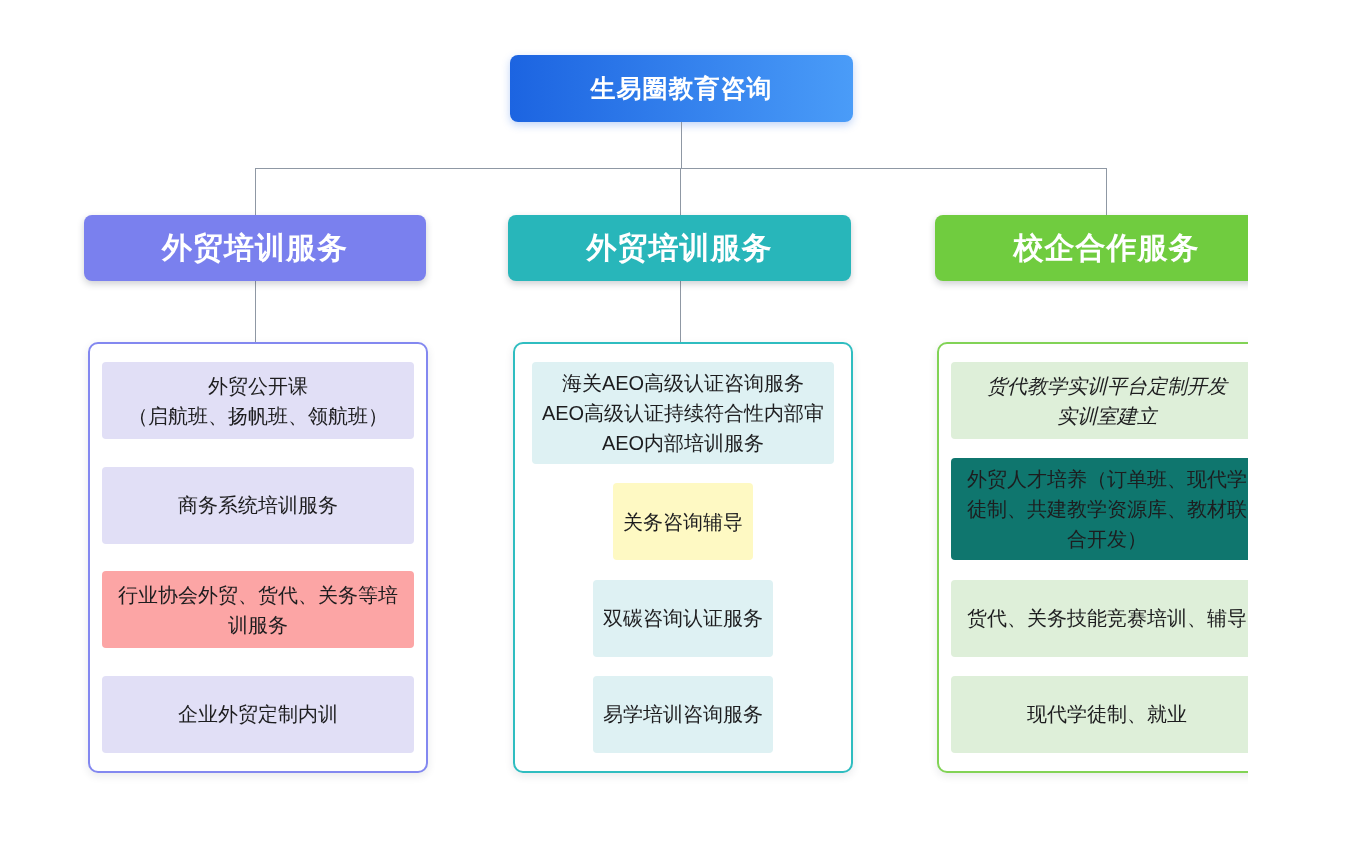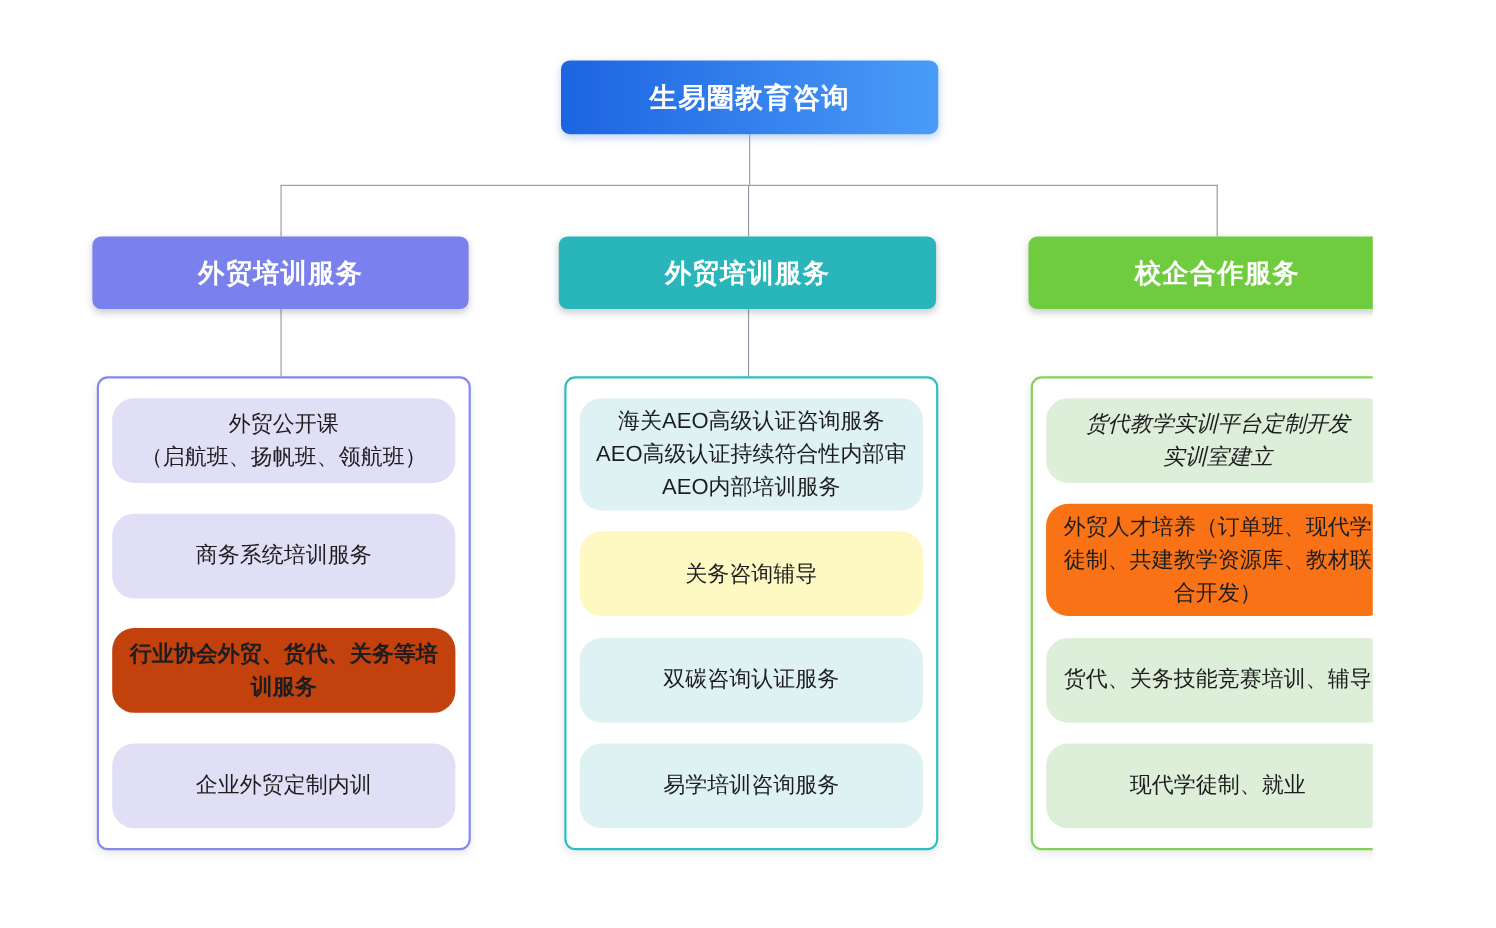--- a/index.html
+++ b/index.html
@@ -33,21 +33,21 @@
   .line.v { width: 1px; }
   .line.h { height: 1px; }
   
   .branch-header {
     position: absolute;
     top: 215px;
     height: 66px;
     border-radius: 8px;
     display: flex; align-items: center; justify-content: center;
     color: #ffffff;
-    font-size: 24px;
+    font-size: 30px;
     font-weight: 700;
     letter-spacing: 1px;
     box-shadow: 0 3px 7px rgba(31, 41, 55, 0.22);
   }
   
   .branch-group {
     position: absolute;
     top: 342px;
     height: 431px;
     width: 340px;
@@ -57,21 +57,21 @@
     border-radius: 10px;
     padding: 18px 12px;
     display: flex;
     flex-direction: column;
     justify-content: space-between;
     box-shadow: 0 3px 8px rgba(31, 41, 55, 0.10);
   }
   .service-item {
     min-height: 77px;
     box-sizing: border-box;
-    border-radius: 20px;
+    border-radius: 4px;
     display: flex; align-items: center; justify-content: center;
     text-align: center;
     padding: 6px 10px;
     font-size: 20px;
     line-height: 30px;
     color: #1d1d1f;
     white-space: pre-line;
   }
 </style>
 </head>
@@ -98,34 +98,34 @@
     <span>外贸培训服务</span>
   </div>
   <div class="branch-header" style="left: 935px; width: 343px; background: rgb(112, 204, 63);">
     <span>校企合作服务</span>
   </div>
 
   <div class="branch-group" style="left: 88px; border-color: rgb(131, 136, 240);">
     <div class="service-item" style="background: rgb(225, 223, 246);">外贸公开课
 （启航班、扬帆班、领航班）</div>
     <div class="service-item" style="background: rgb(225, 223, 246);">商务系统培训服务</div>
-    <div class="service-item" style="background: #c2410c; font-weight: bold;">行业协会外贸、货代、关务等培训服务</div>
+    <div class="service-item" style="background: #fca5a5;">行业协会外贸、货代、关务等培训服务</div>
     <div class="service-item" style="background: rgb(225, 223, 246);">企业外贸定制内训</div>
   </div>
 
-  <div class="branch-group" style="left: 513px; border-color: rgb(47, 189, 192);">
+  <div class="branch-group" style="left: 513px; border-color: rgb(47, 189, 192); align-items: center;">
     <div class="service-item" style="background: rgb(222, 241, 243);">海关AEO高级认证咨询服务
 AEO高级认证持续符合性内部审
 AEO内部培训服务</div>
     <div class="service-item" style="background: #fef9c3;">关务咨询辅导</div>
     <div class="service-item" style="background: rgb(222, 241, 243);">双碳咨询认证服务</div>
     <div class="service-item" style="background: rgb(222, 241, 243);">易学培训咨询服务</div>
   </div>
 
   <div class="branch-group" style="left: 937px; border-color: rgb(130, 211, 86);">
     <div class="service-item" style="background: rgb(222, 239, 217); font-style: italic;">货代教学实训平台定制开发
 实训室建立</div>
-    <div class="service-item" style="background: #f97316;">外贸人才培养（订单班、现代学徒制、共建教学资源库、教材联合开发）</div>
+    <div class="service-item" style="background: #0f766e;">外贸人才培养（订单班、现代学徒制、共建教学资源库、教材联合开发）</div>
     <div class="service-item" style="background: rgb(222, 239, 217);">货代、关务技能竞赛培训、辅导</div>
     <div class="service-item" style="background: rgb(222, 239, 217);">现代学徒制、就业</div>
   </div>
 
 </div>
 
 </body></html>

